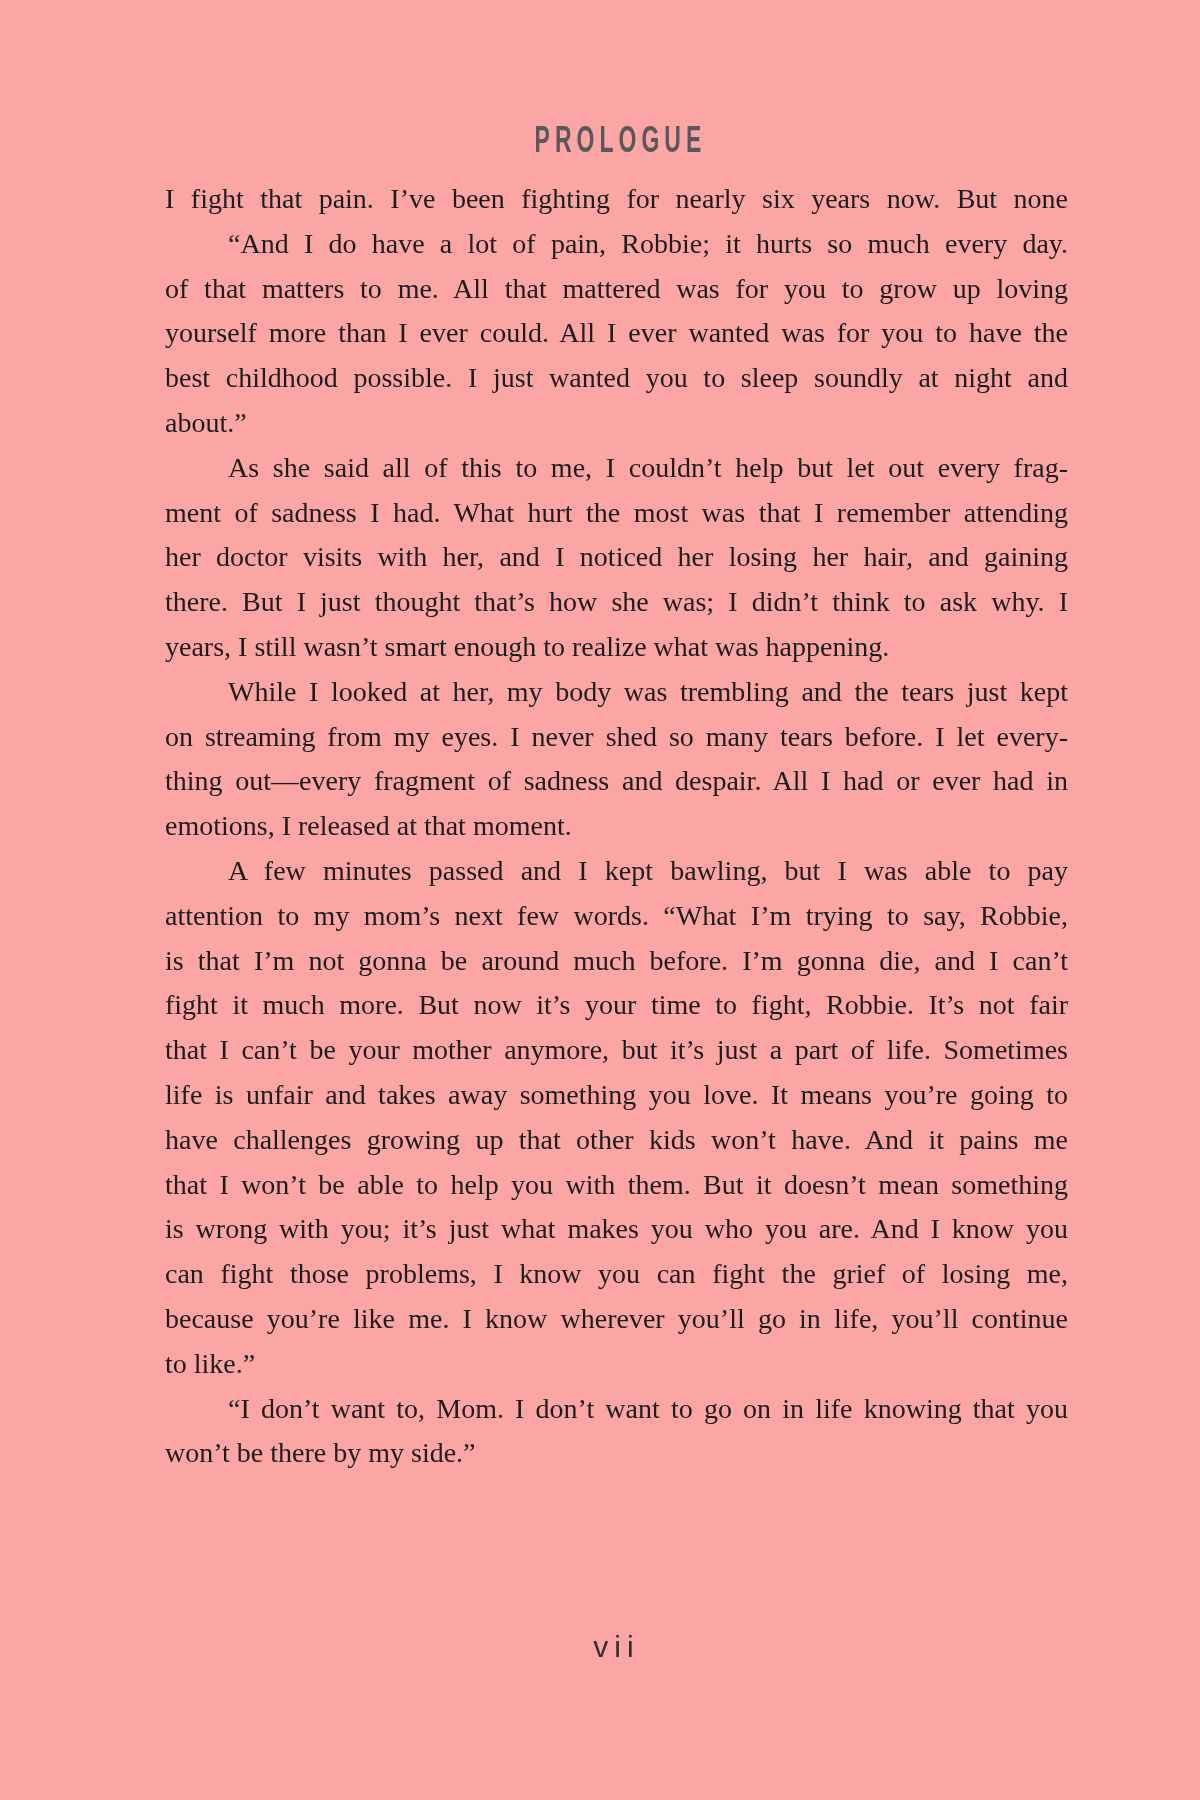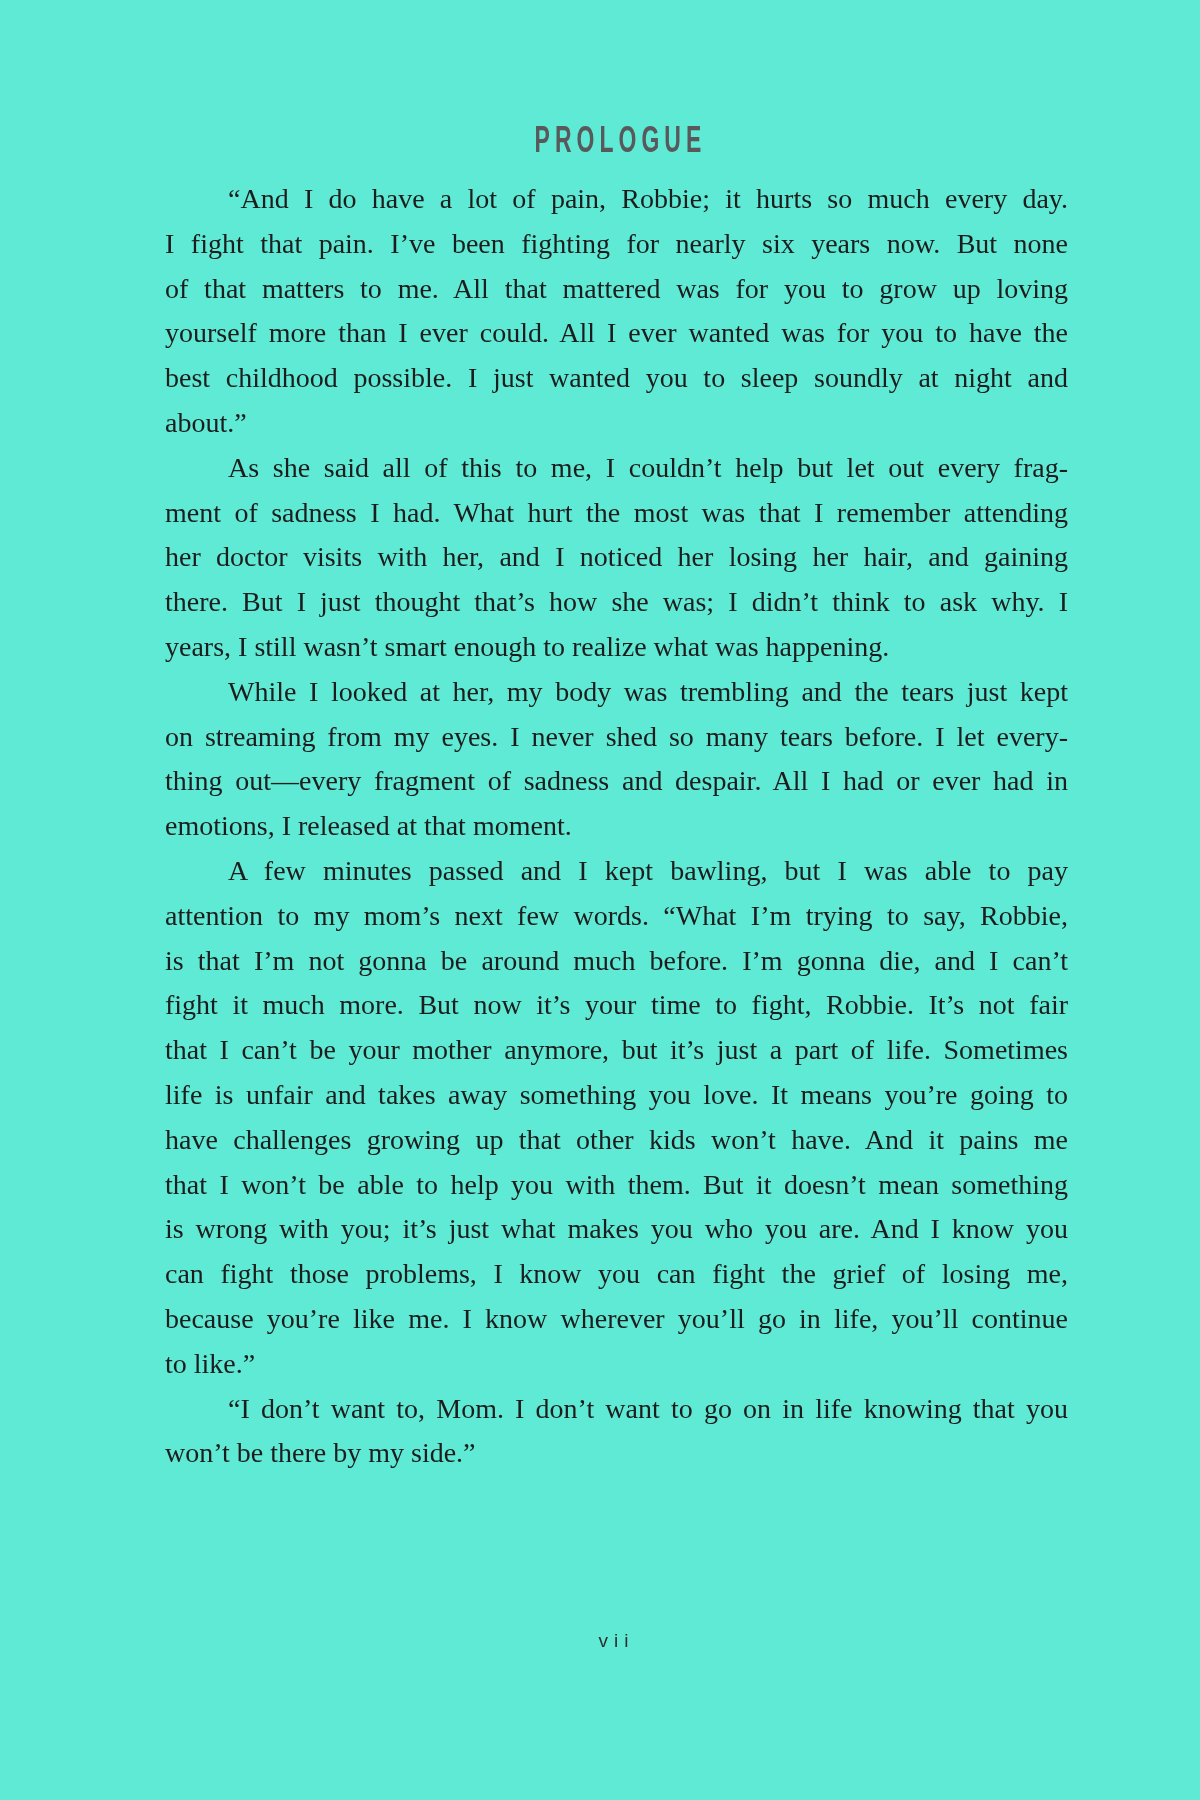--- a/index.html
+++ b/index.html
@@ -4,21 +4,21 @@
 <style>
   html, body {
     margin: 0;
     padding: 0;
     background: #ffffff;
   }
   .page {
     position: relative;
     width: 1200px;
     height: 1800px;
-    background: #5eead4;
+    background: #fca5a5;
     overflow: hidden;
     font-family: "Liberation Serif", "DejaVu Serif", serif;
   }
   .heading-wrap {
     position: absolute;
     top: 121px;
     left: 165px;
     width: 903px;
     text-align: center;
     line-height: 1;
@@ -50,39 +50,39 @@
   }
   .line.just { text-align-last: justify; }
   .line.first { text-indent: 63px; }
   .folio {
     position: absolute;
     top: 1630px;
     left: 165px;
     width: 903px;
     text-align: center;
     font-family: "Liberation Sans", "DejaVu Sans", sans-serif;
-    font-size: 19px;
+    font-size: 30px;
     letter-spacing: 6px;
     margin-right: -6px;
     color: #2f2f2f;
   }
 </style>
 </head>
 <body>
 
 <div class="page">
 
   <div class="heading-wrap">
     <span class="heading" style="color: rgb(89, 89, 92);">PROLOGUE</span>
   </div>
 
   <div class="body-text" style="color: rgb(29, 29, 29);">
       <div class="paragraph">
+        <div class="line just">I fight that pain. I’ve been fighting for nearly six years now. But none</div>
         <div class="line first just">“And I do have a lot of pain, Robbie; it hurts so much every day.</div>
-        <div class="line just">I fight that pain. I’ve been fighting for nearly six years now. But none</div>
         <div class="line just">of that matters to me. All that mattered was for you to grow up loving</div>
         <div class="line just">yourself more than I ever could. All I ever wanted was for you to have the</div>
         <div class="line just">best childhood possible. I just wanted you to sleep soundly at night and</div>
         <div class="line">about.”</div>
       </div>
       <div class="paragraph">
         <div class="line first just">As she said all of this to me, I couldn’t help but let out every frag-</div>
         <div class="line just">ment of sadness I had. What hurt the most was that I remember attending</div>
         <div class="line just">her doctor visits with her, and I noticed her losing her hair, and gaining</div>
         <div class="line just">there. But I just thought that’s how she was; I didn’t think to ask why. I</div>

